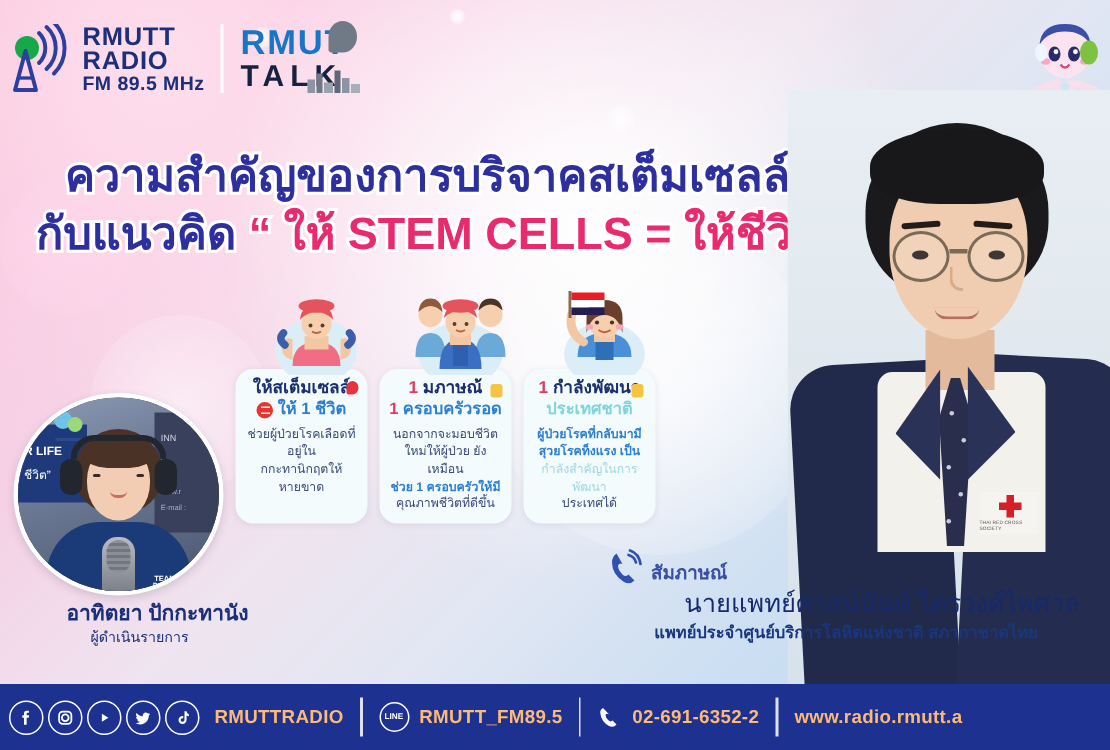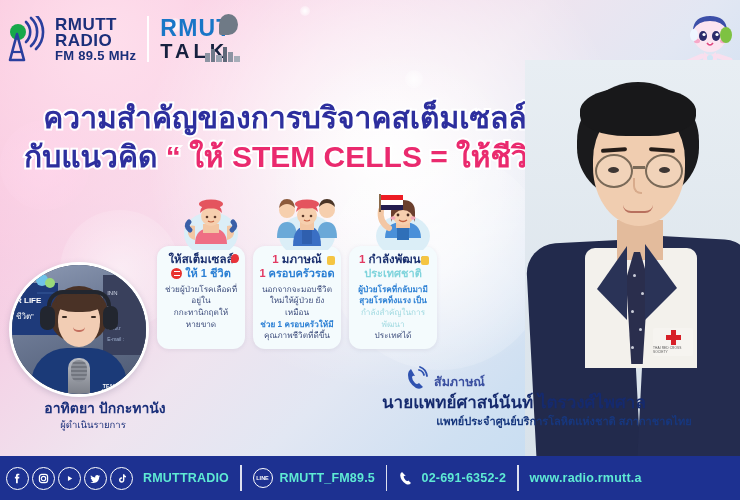--- a/index.html
+++ b/index.html
@@ -203,42 +203,42 @@
   .g-cross::after  { left:0; top:5px; width:15px; height:5px; }
   .g-pocket span { font-size:3.2px; color:#555; margin-top:1px; letter-spacing:.1px;}
 
   
   .call-icon { position:absolute; left:404px; top:366px; width:26px; height:26px; }
   .interview-lbl {
     position:absolute; left:434px; top:372px;
     font-size:12.5px; font-weight:bold; color:#3a4fa0;
   }
   .guest-name {
-    position:absolute; left:382px; top:388px; width:352px; text-align:left;
-    font-size:17px; font-weight:bold; color:#152a6e; white-space:nowrap;
+    position:absolute; left:368px; top:388px; width:352px; text-align:right;
+    font-size:17px; font-weight:normal; color:#152a6e; white-space:nowrap;
   }
   .guest-role {
     position:absolute; left:388px; top:412px; width:352px; text-align:center;
     font-size:11px; font-weight:bold; color:#17377e; white-space:nowrap;
   }
 
   
   .footer {
     position:absolute; left:0; bottom:0; width:740px; height:44px;
     background:#1d3191;
     display:flex; align-items:center; padding:0 6px;
   }
   .soc-row { display:flex; align-items:center; gap:3px; }
   .soc {
     width:23px; height:23px; border-radius:50%; border:1.4px solid #fff;
     display:flex; align-items:center; justify-content:center; flex:none;
   }
   .soc svg { display:block; }
   .foot-txt {
-    color:#5eead4; font-size:12.5px; font-weight:bold; letter-spacing:.2px;
+    color:#fdba74; font-size:12.5px; font-weight:bold; letter-spacing:.2px;
     white-space:nowrap;
   }
   .foot-sep { width:1.5px; height:26px; background:#fff; opacity:.85; margin:0 11px; flex:none;}
   .line-badge {
     width:20px; height:20px; border-radius:50%; border:1.4px solid #fff;
     display:flex; align-items:center; justify-content:center; flex:none;
     font-size:5.5px; color:#fff; font-weight:bold;
   }
   .ph-ico { width:16px; height:16px; flex:none; }
 </style>

